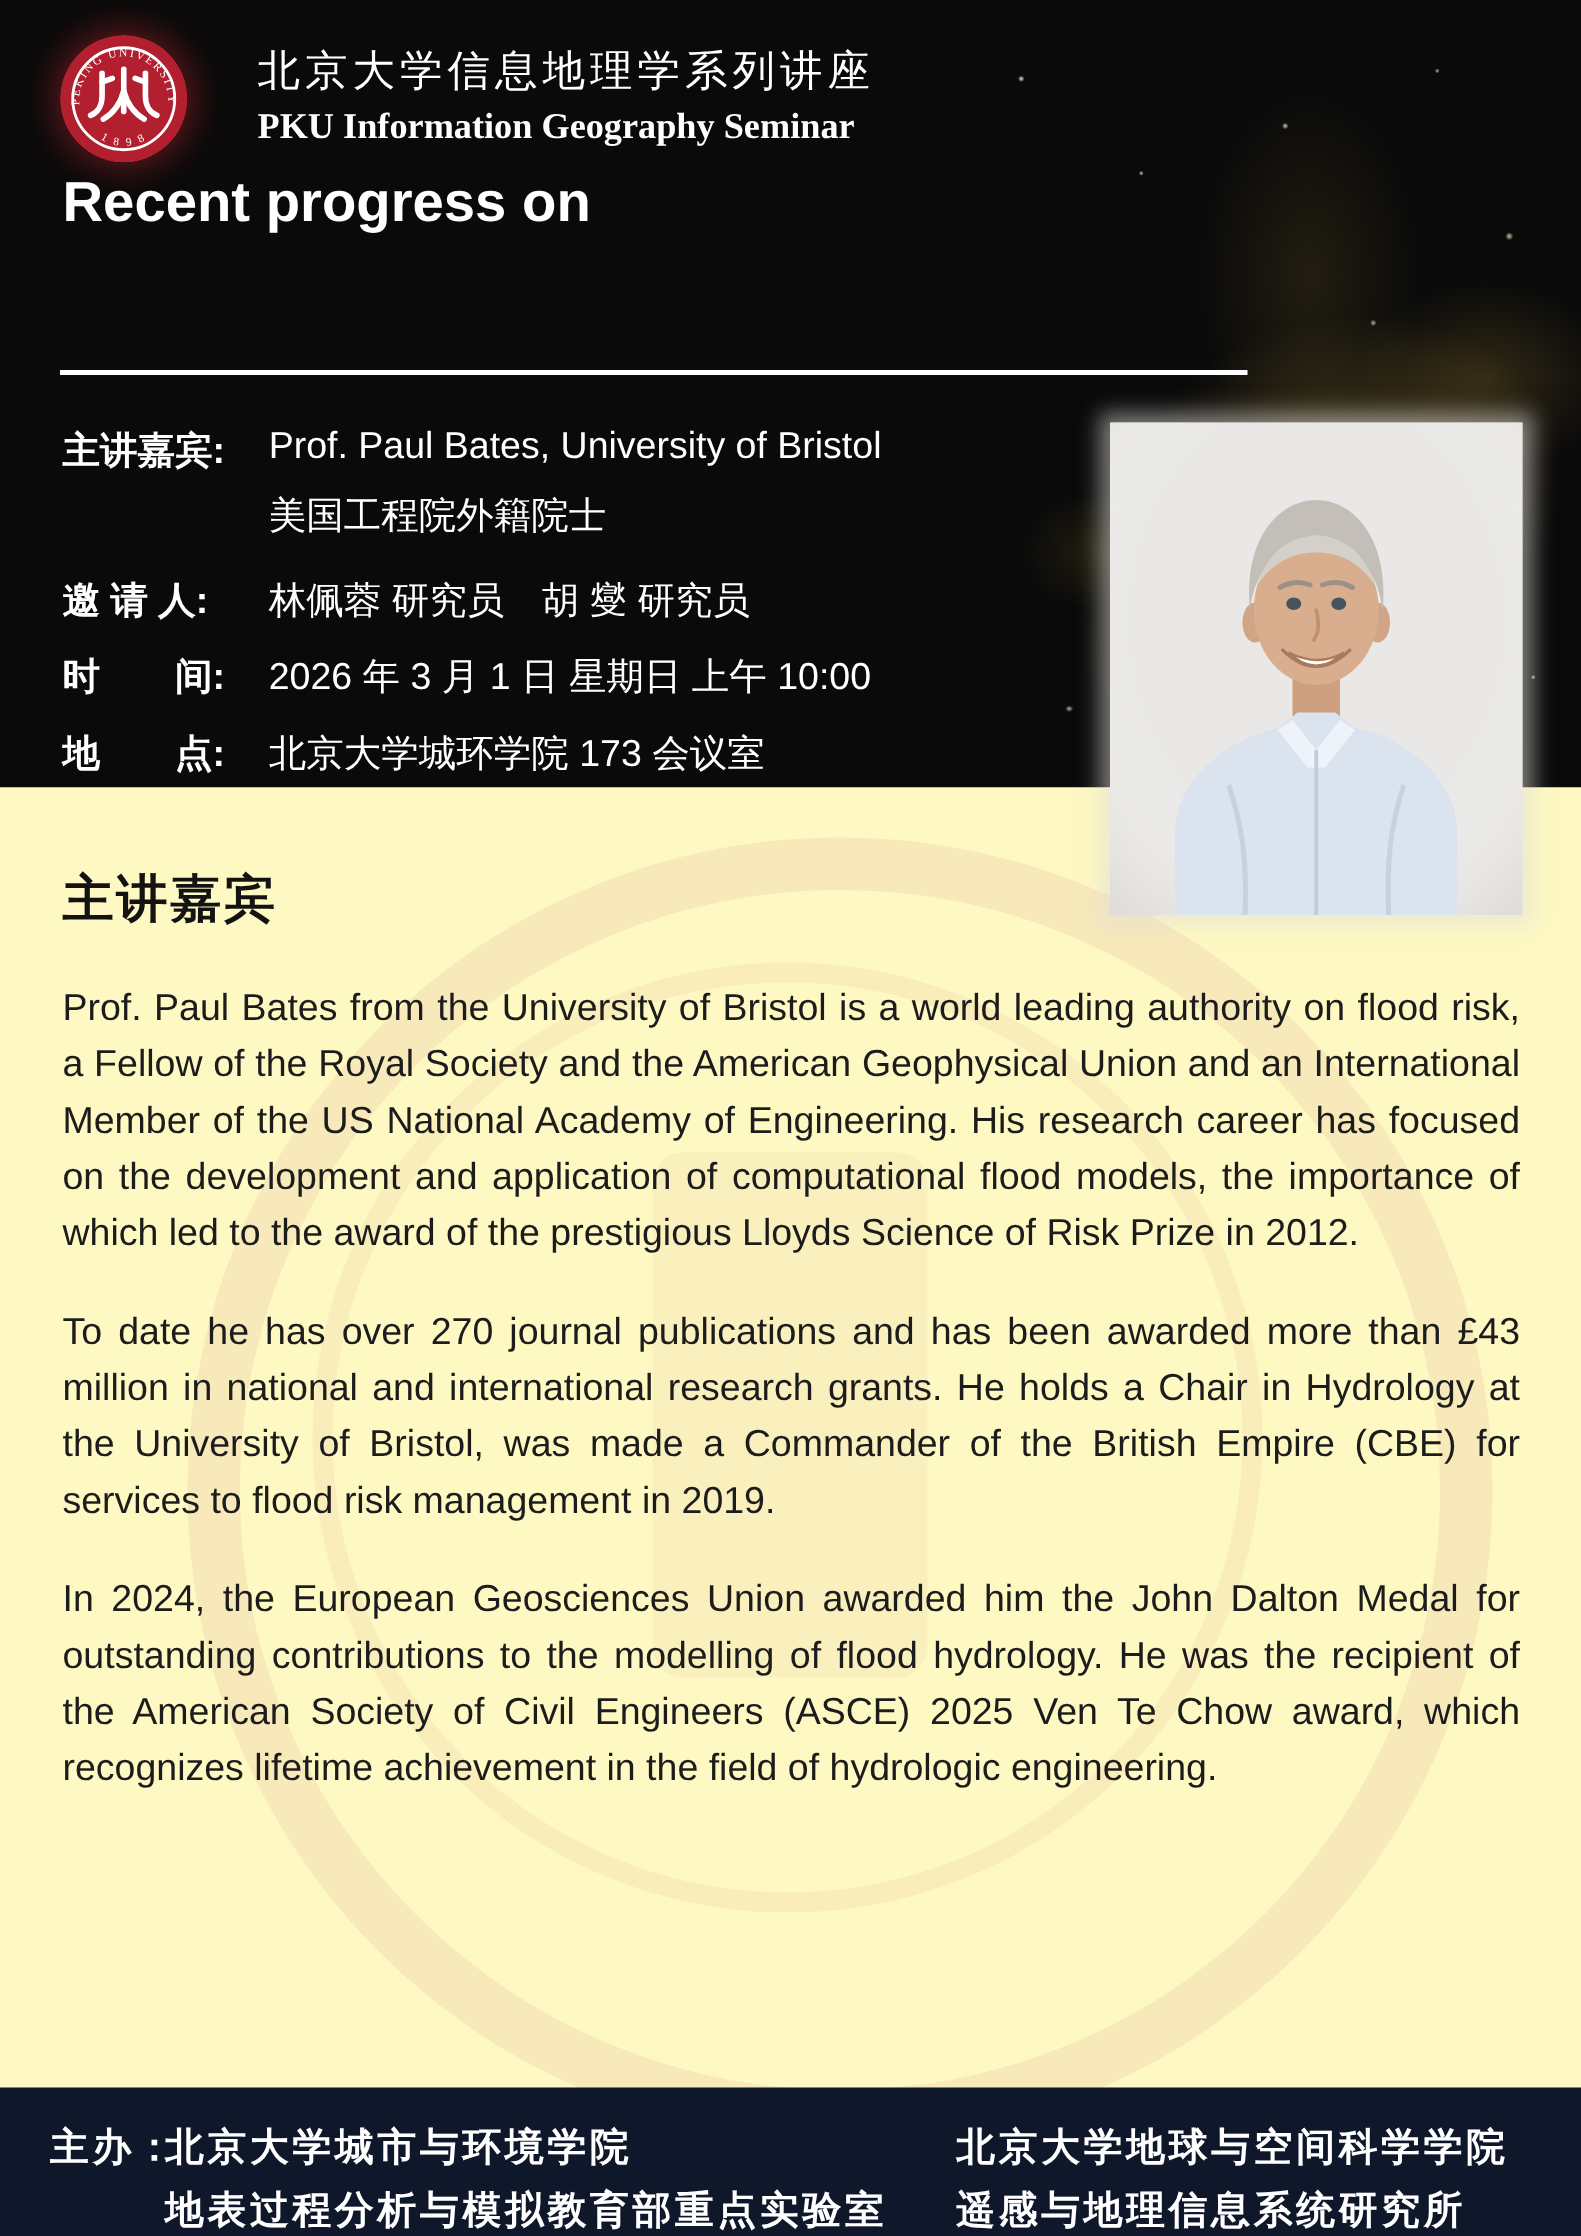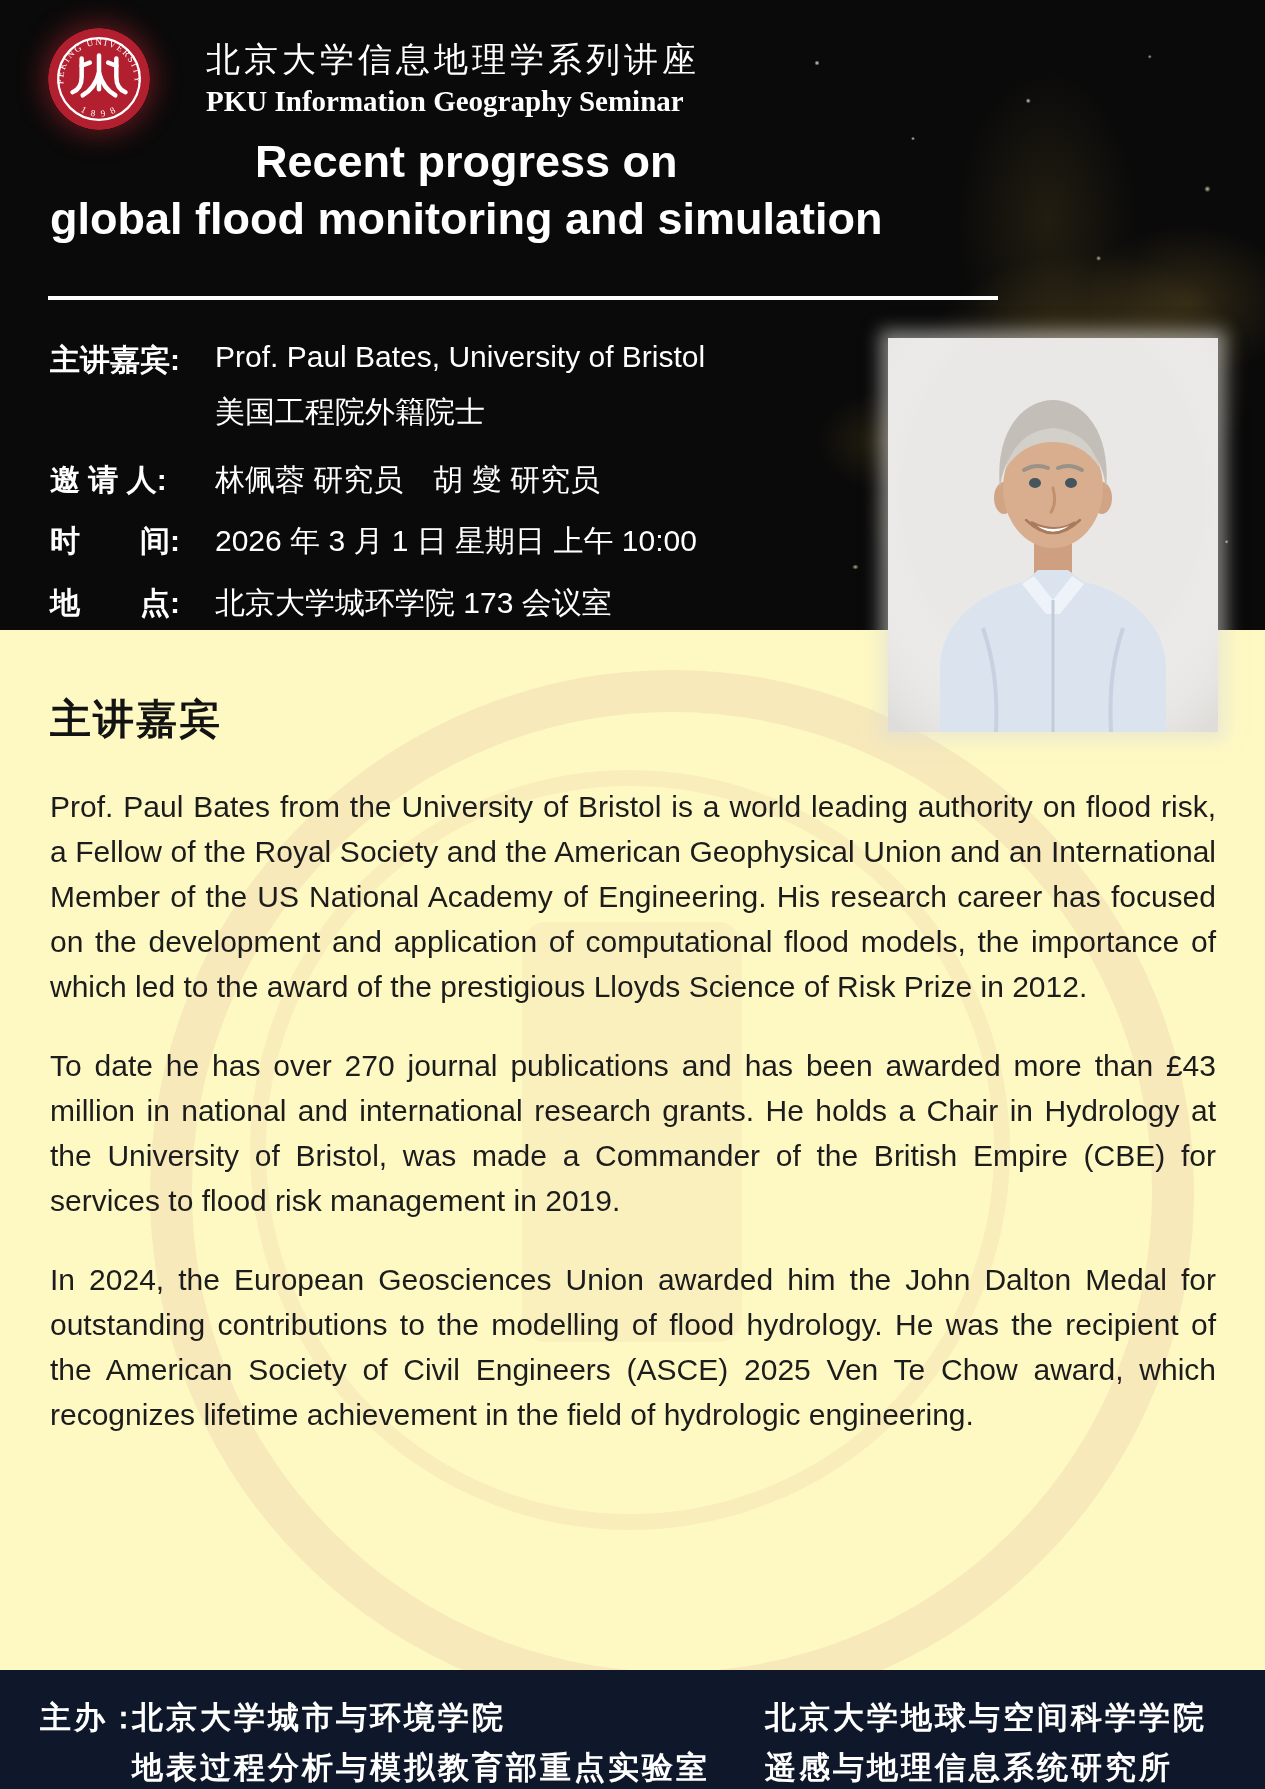--- a/index.html
+++ b/index.html
@@ -27,21 +27,21 @@
       radial-gradient(6px 5px at 55% 55%, rgba(250,240,205,.75), rgba(0,0,0,0) 65%),
       radial-gradient(4px 4px at 47% 64%, rgba(255,250,220,.7), rgba(0,0,0,0) 65%),
       radial-gradient(5px 5px at 68% 77%, rgba(252,244,206,.8), rgba(0,0,0,0) 65%),
       radial-gradient(4px 4px at 85% 68%, rgba(255,248,215,.7), rgba(0,0,0,0) 65%),
       radial-gradient(3px 3px at 94% 86%, rgba(255,252,230,.75), rgba(0,0,0,0) 65%),
       radial-gradient(5px 4px at 36% 90%, rgba(250,242,204,.7), rgba(0,0,0,0) 65%);
   }
   .brandbar{position:absolute;left:48px;top:28px;display:flex;align-items:center;}
   .logo{width:102px;height:102px;border-radius:50%;box-shadow:0 0 26px 6px rgba(190,40,50,.45);}
   .brand-text{margin-left:56px;color:#fff;}
-  .brand-cn{font-family:Liberation Serif, serif;font-size:34px;letter-spacing:4px;line-height:44px;}
+  .brand-cn{font-family:Liberation Mono, monospace;font-size:34px;letter-spacing:4px;line-height:44px;}
   .brand-en{font-family:"Liberation Serif",serif;font-weight:bold;font-size:29px;line-height:38px;}
   .title{position:absolute;left:50px;top:133px;color:#fff;font-size:45px;font-weight:bold;line-height:57px;letter-spacing:0;text-align:center;}
   .rule{position:absolute;left:48px;top:296px;width:950px;height:4px;background:#fff;}
   .info{position:absolute;left:0;top:0;width:100%;color:#fff;font-size:30px;}
   .info .lbl{position:absolute;left:50px;font-weight:bold;white-space:pre;}
   .info .val{position:absolute;left:215px;white-space:pre;}
   
   .photo{
     position:absolute;left:888px;top:338px;width:330px;height:394px;z-index:5;
     background:#e9e8e6;box-shadow:0 0 16px 8px rgba(222,220,216,.55);
@@ -106,21 +106,20 @@
         </g>
       </svg>
       <div class="brand-text">
         <div class="brand-cn">北京大学信息地理学系列讲座</div>
         <div class="brand-en">PKU Information Geography Seminar</div>
       </div>
     </div>
 
     <div class="title">
       <div>Recent progress on</div>
-      <div>global flood monitoring and simulation</div>
     </div>
 
     <div class="rule"></div>
 
     <div class="info">
       <span class="lbl" style="top:340px">主讲嘉宾:</span>
       <span class="val" style="top:340px">Prof. Paul Bates, University of Bristol</span>
       <span class="val" style="top:392px">美国工程院外籍院士</span>
       <span class="lbl" style="top:460px">邀 请 人:</span>
       <span class="val" style="top:460px">林佩蓉 研究员　胡 燮 研究员</span>

